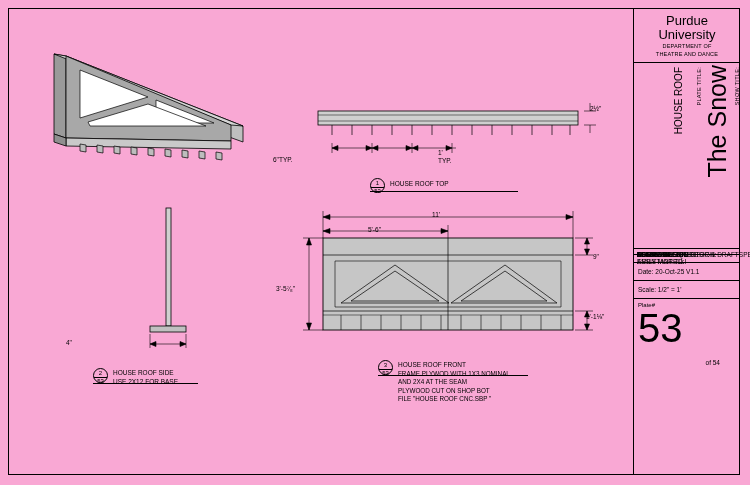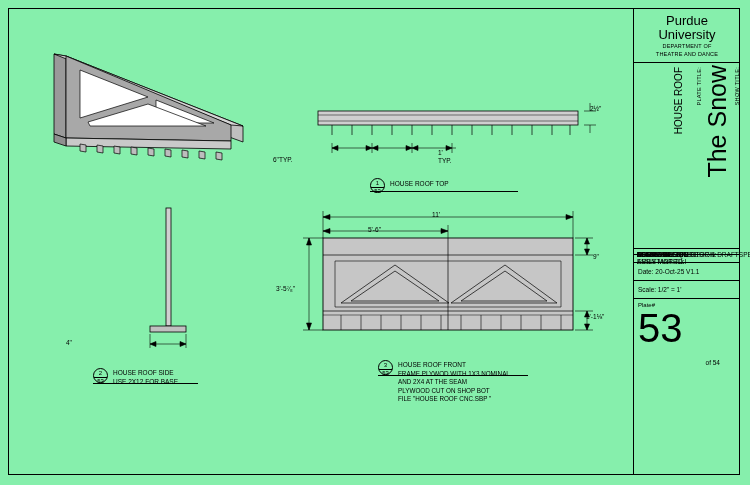--- a/index.html
+++ b/index.html
@@ -8,21 +8,21 @@
     background: #ffffff;
   }
   body {
     font-family: "Liberation Sans", sans-serif;
     color: #000;
   }
   #sheet {
     position: relative;
     width: 750px;
     height: 485px;
-    background: #86efac;
+    background: #f9a8d4;
     overflow: hidden;
   }
   .border-outer {
     position: absolute;
     left: 8px; top: 8px;
     width: 732px; height: 467px;
     border: 1px solid #000;
     box-sizing: border-box;
   }
   .drawing-area {

